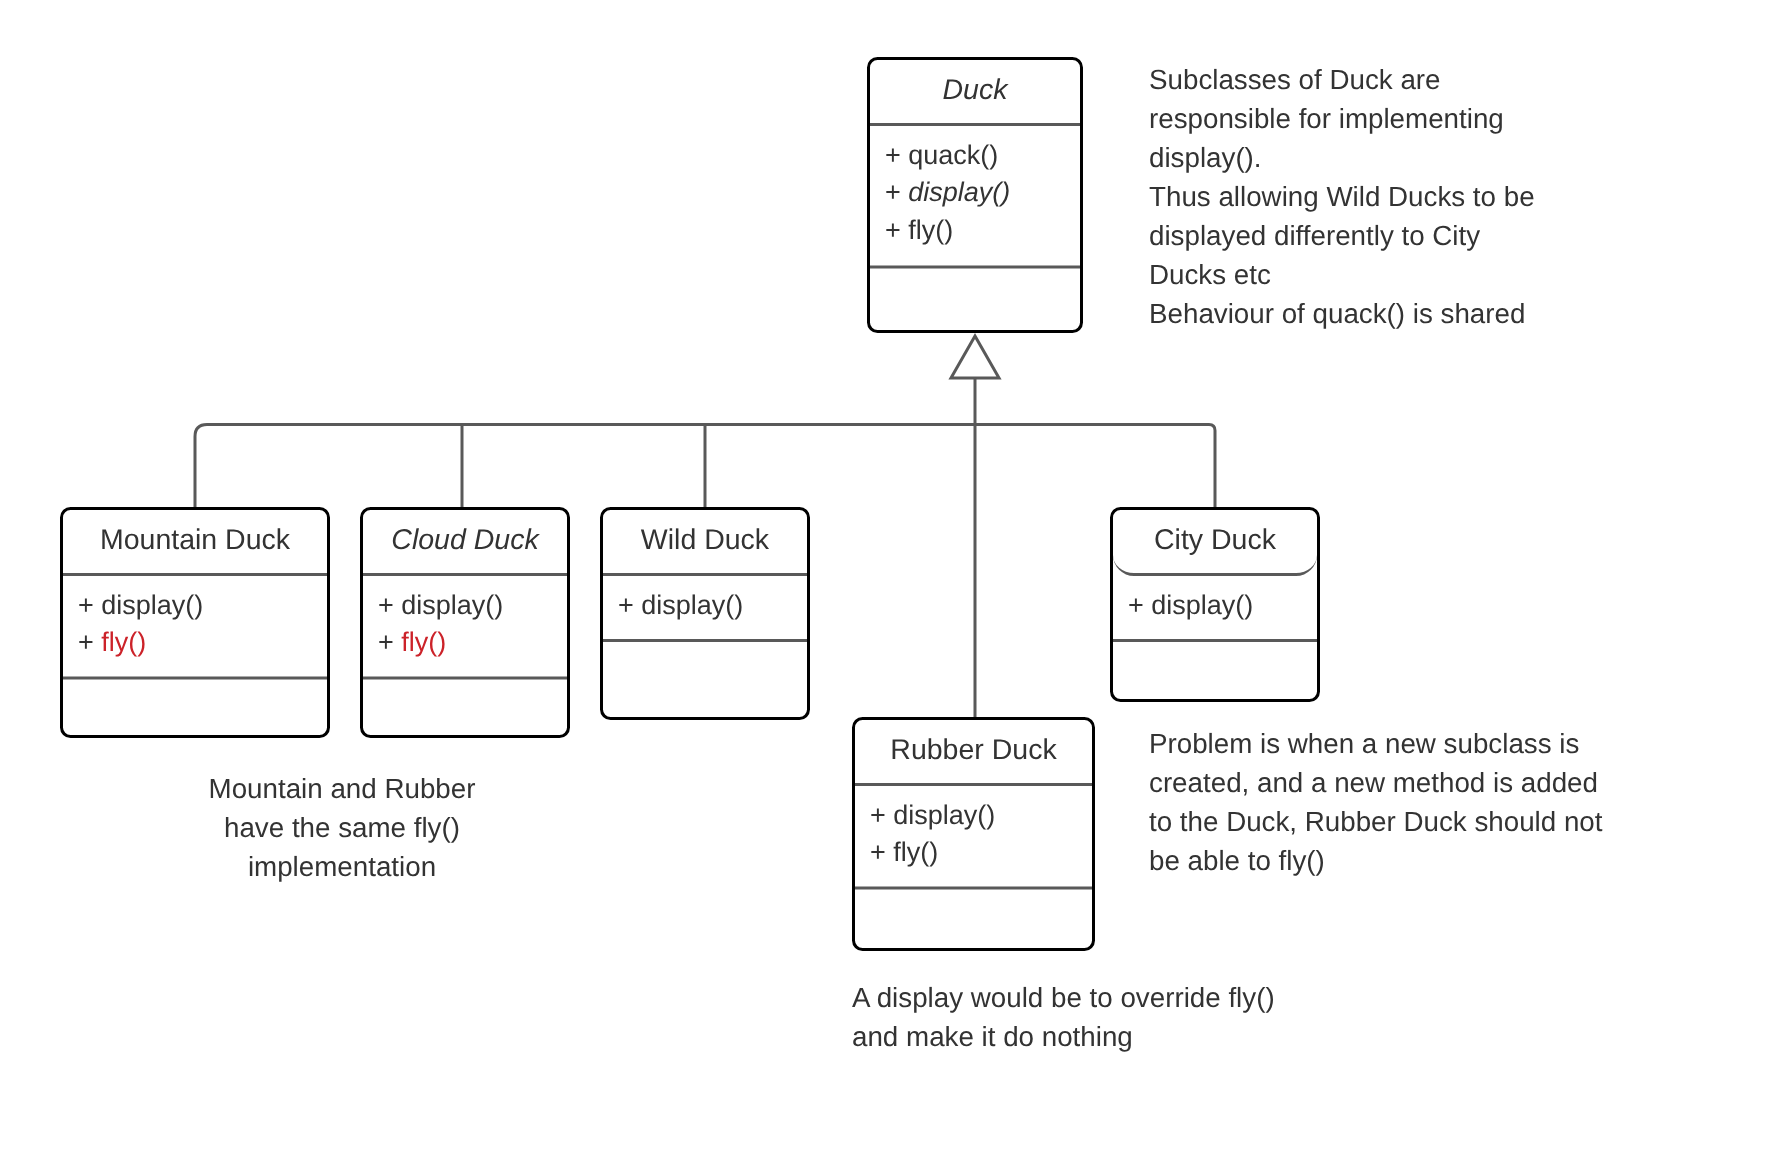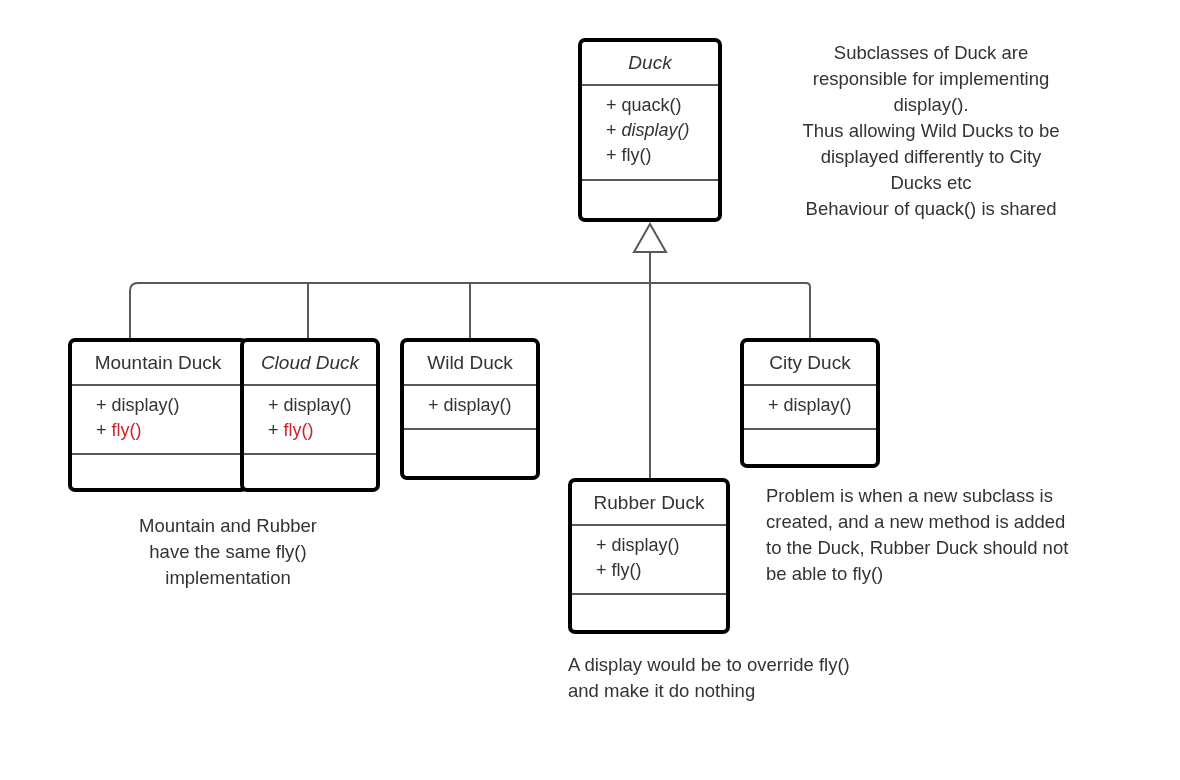--- a/index.html
+++ b/index.html
@@ -28,21 +28,21 @@
     left: 0;
     top: 0;
     width: 1180px;
     height: 780px;
     pointer-events: none;
   }
   .uml-class {
     position: absolute;
     box-sizing: border-box;
     background: #ffffff;
-    border: 4px solid #000000;
+    border: 2px solid #000000;
     border-radius: 7px;
     z-index: 2;
   }
   .compartment {
     box-sizing: border-box;
     border-bottom: 2px solid #595959;
     overflow: hidden;
   }
   .compartment.last {
     border-bottom: none;
@@ -52,21 +52,21 @@
     align-items: center;
     justify-content: center;
     font-size: 19px;
     color: #333333;
     white-space: nowrap;
   }
   .class-title.abstract {
     font-style: italic;
   }
   .members {
-    padding: 7px 0 7px 24px;
+    padding: 7px 0 7px 10px;
   }
   .member {
     font-size: 18px;
     line-height: 25px;
     color: #333333;
     white-space: nowrap;
   }
   .member .sign {
     color: #333333;
   }
@@ -120,21 +120,21 @@
         <span class="name italic">display()</span>
       </div>
       <div class="member">
         <span class="sign">+</span>
         <span class="name">fly()</span>
       </div>
     </div>
     <div class="compartment last empty-compartment"></div>
   </div>
 
-  <div class="uml-class" style="left:40px; top:338px; width:180px; height:154px;margin-left:28px;">
+  <div class="uml-class" style="left:40px; top:338px; width:180px; height:154px;">
     <div class="compartment class-title" style="height:44px;">Mountain Duck</div>
     <div class="compartment members" style="height:69px;">
       <div class="member">
         <span class="sign">+</span>
         <span class="name">display()</span>
       </div>
       <div class="member">
         <span class="sign">+</span>
         <span class="name red">fly()</span>
       </div>
@@ -162,21 +162,21 @@
     <div class="compartment members" style="height:44px;">
       <div class="member">
         <span class="sign">+</span>
         <span class="name">display()</span>
       </div>
     </div>
     <div class="compartment last empty-compartment"></div>
   </div>
 
   <div class="uml-class" style="left:740px; top:338px; width:140px; height:130px;">
-    <div class="compartment class-title" style="height:44px;">City Duck</div>
+    <div class="compartment class-title" style="height:44px;border-radius:14px;">City Duck</div>
     <div class="compartment members" style="height:44px;">
       <div class="member">
         <span class="sign">+</span>
         <span class="name">display()</span>
       </div>
     </div>
     <div class="compartment last empty-compartment"></div>
   </div>
 
   <div class="uml-class" style="left:568px; top:478px; width:162px; height:156px;">
@@ -187,21 +187,21 @@
         <span class="name">display()</span>
       </div>
       <div class="member">
         <span class="sign">+</span>
         <span class="name">fly()</span>
       </div>
     </div>
     <div class="compartment last empty-compartment"></div>
   </div>
 
-  <div class="note" style="left:766px; top:40px; width:330px;text-align:center;">Subclasses of Duck are
+  <div class="note" style="left:766px; top:40px; width:330px;">Subclasses of Duck are
 responsible for implementing
 display().
 Thus allowing Wild Ducks to be
 displayed differently to City
 Ducks etc
 Behaviour of quack() is shared</div>
 
   <div class="note centered" style="left:88px; top:513px; width:280px;">Mountain and Rubber
 have the same fly()
 implementation</div>

